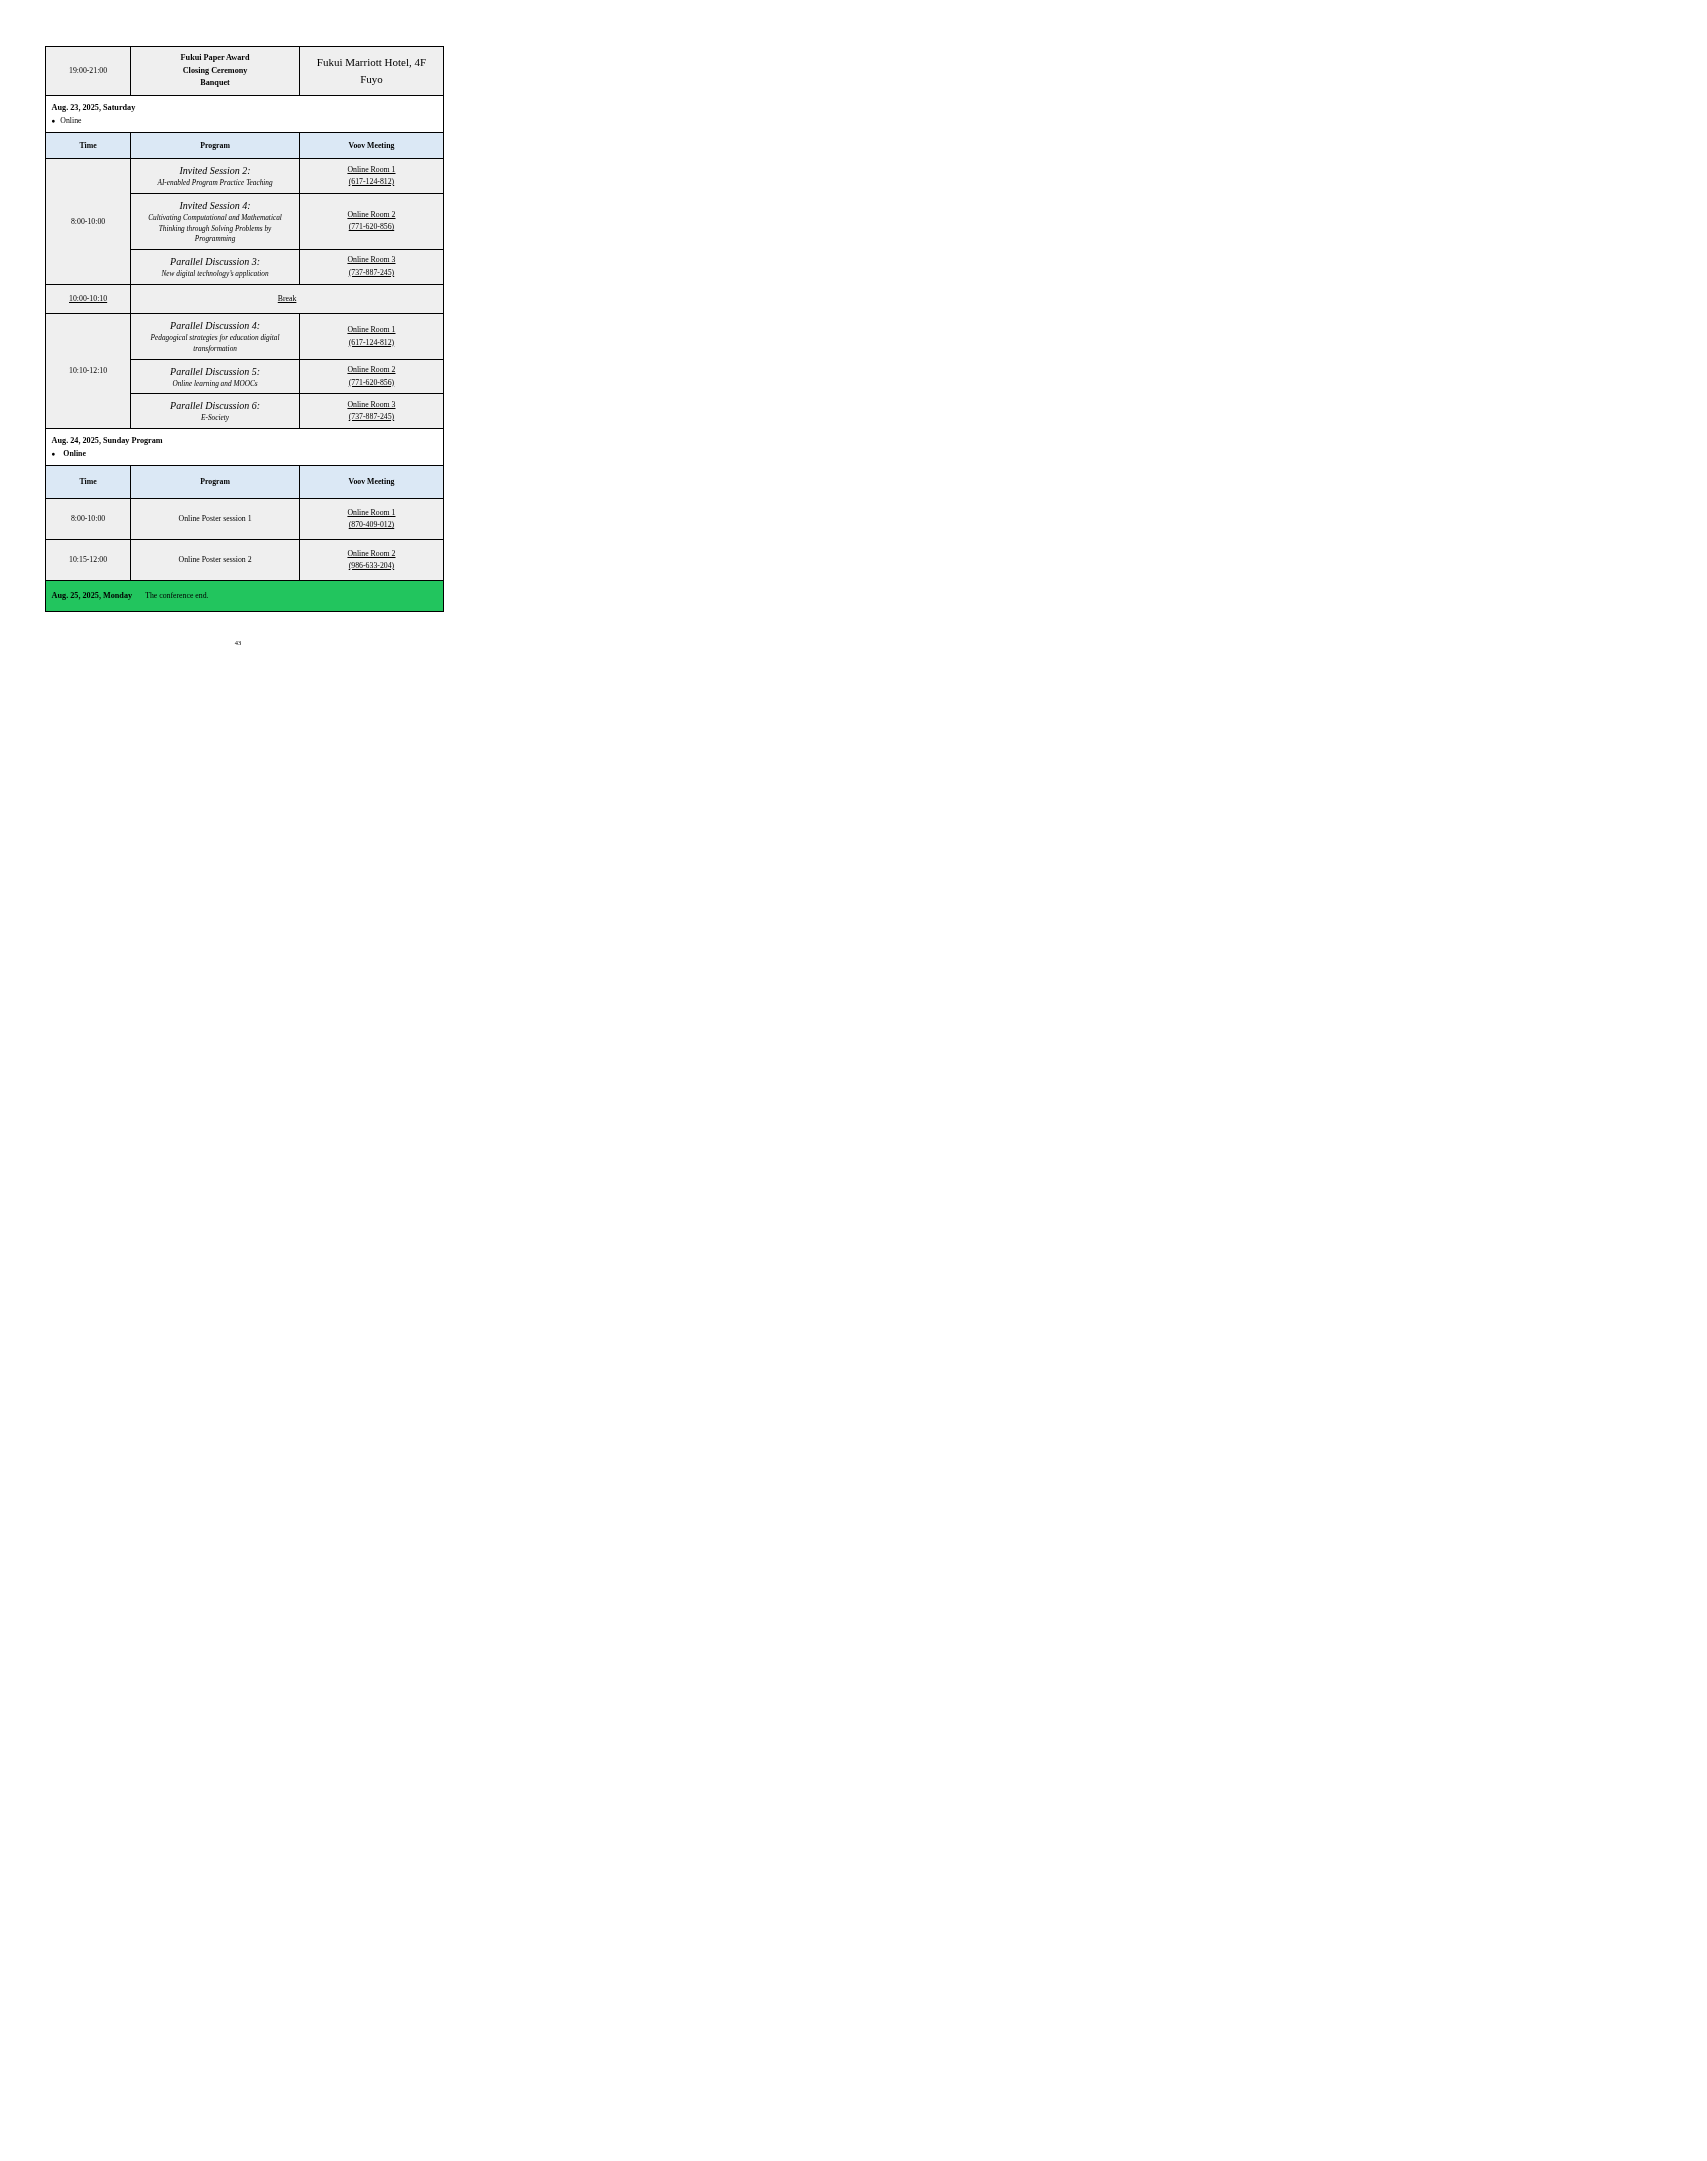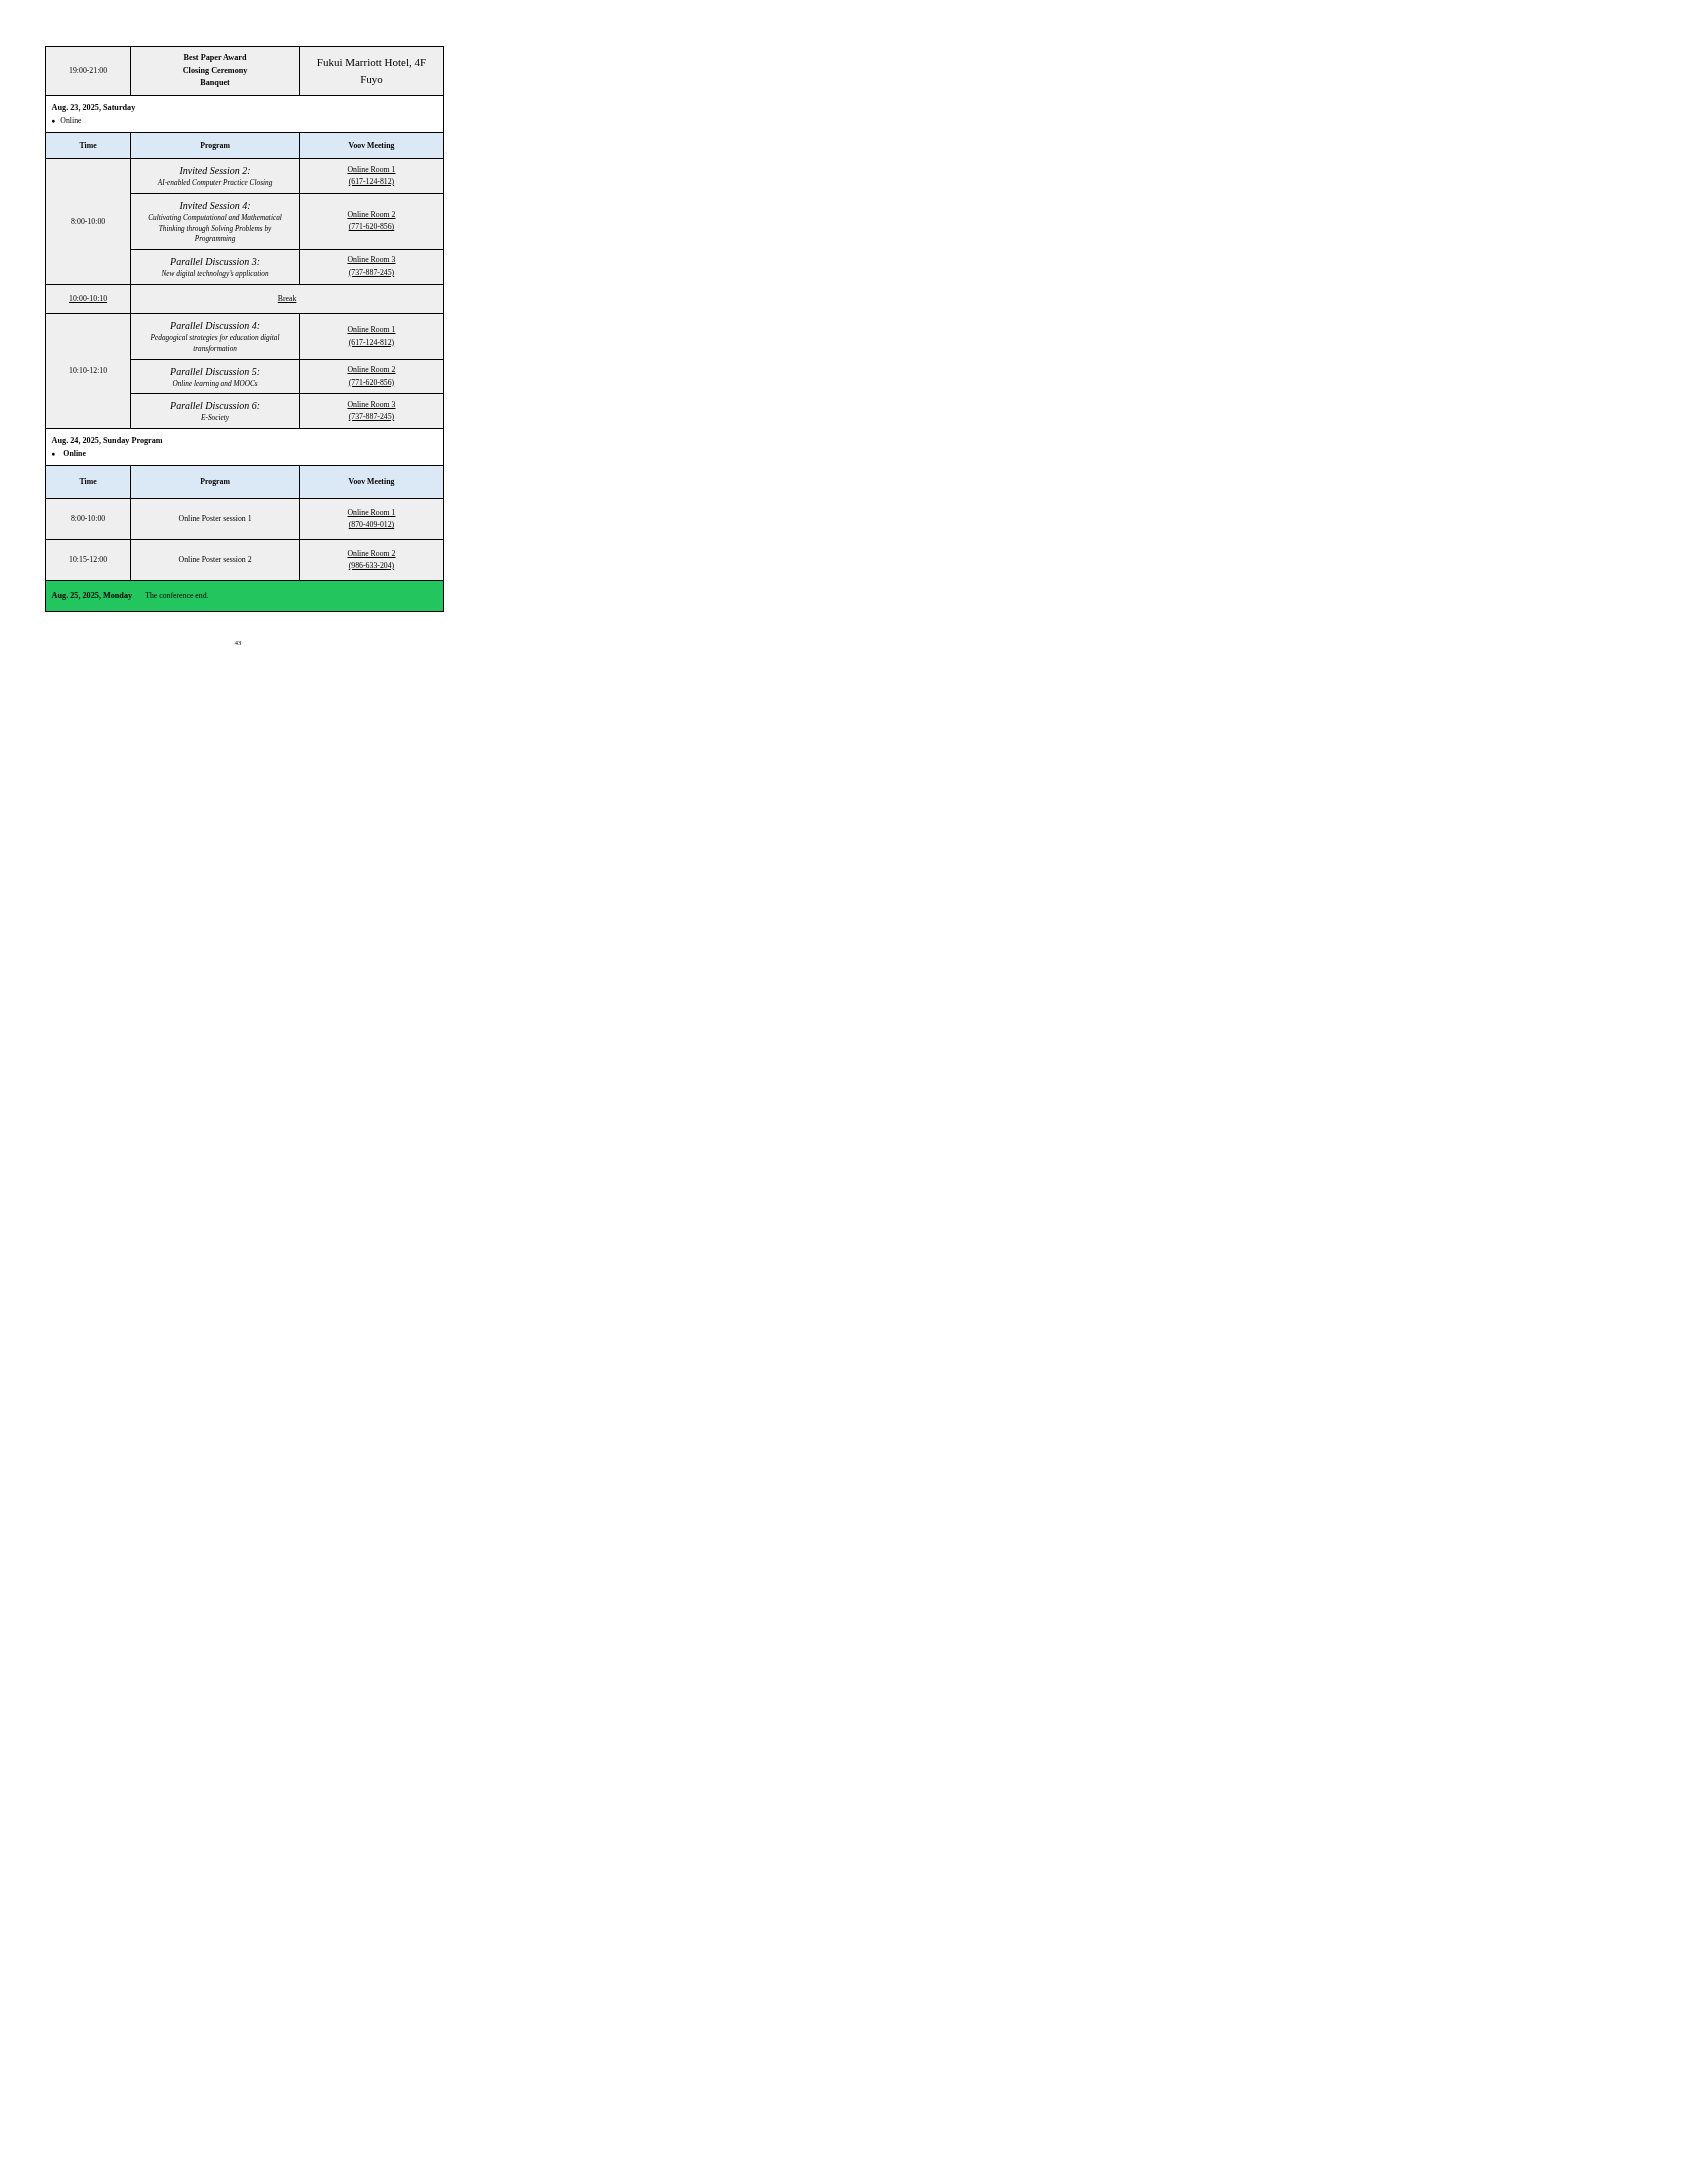--- a/index.html
+++ b/index.html
@@ -94,21 +94,21 @@
     <colgroup>
       <col style="width:21.4%">
       <col style="width:42.4%">
       <col style="width:36.2%">
     </colgroup>
     <tbody>
 
       <tr class="banquet-row">
         <td class="white">19:00-21:00</td>
         <td class="white">
-          <div class="b-line">Best Paper Award</div>
+          <div class="b-line">Fukui Paper Award</div>
           <div class="b-line">Closing Ceremony</div>
           <div class="b-line">Banquet</div>
         </td>
         <td class="white">
           <div class="v-line">Fukui Marriott Hotel, 4F</div>
           <div class="v-line">Fuyo</div>
         </td>
       </tr>
 
       <tr class="day-heading">
@@ -123,21 +123,21 @@
       <tr class="col-header">
         <td>Time</td>
         <td>Program</td>
         <td>Voov Meeting</td>
       </tr>
 
       <tr>
         <td rowspan="3">8:00-10:00</td>
         <td>
           <div class="s-title">Invited Session 2:</div>
-          <div class="s-sub">AI-enabled Computer Practice Closing</div>
+          <div class="s-sub">AI-enabled Program Practice Teaching</div>
         </td>
         <td>
           <div class="room-line">Online Room 1</div>
           <div class="room-line">(617-124-812)</div>
         </td>
       </tr>
       <tr>
         <td>
           <div class="s-title">Invited Session 4:</div>
           <div class="s-sub">Cultivating Computational and Mathematical Thinking through Solving Problems by Programming</div>

